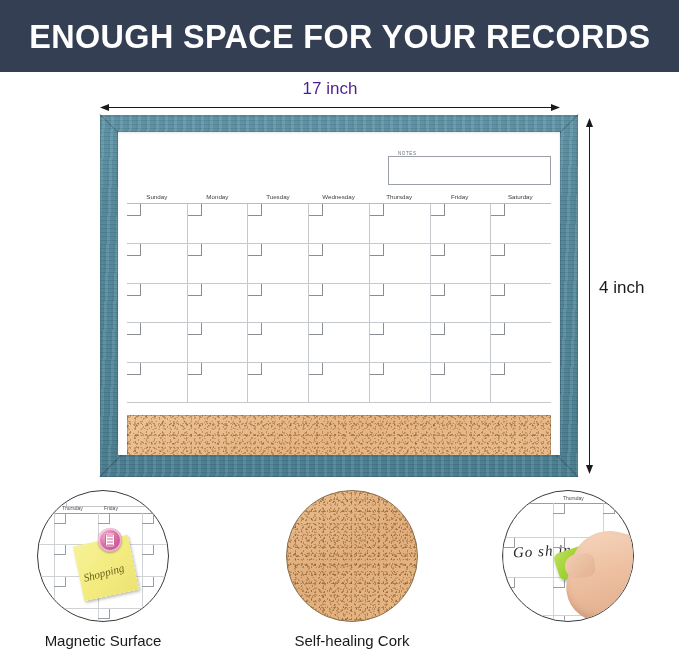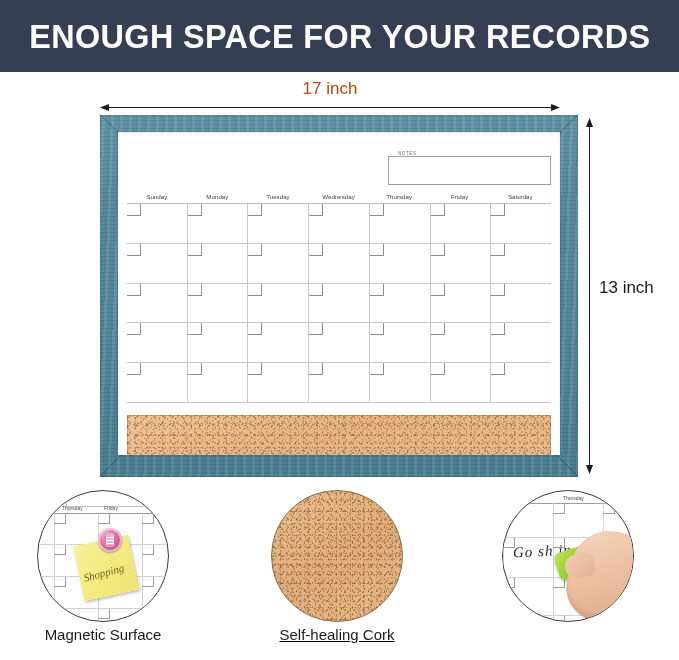--- a/index.html
+++ b/index.html
@@ -27,21 +27,21 @@
     font-family:"Liberation Sans", sans-serif;
     transform:scaleX(0.98);
   }
 
   
   #width-dimension{
     position:absolute;left:100px;top:79px;width:460px;height:30px;
   }
   #width-label{
     position:absolute;left:0;top:0;width:460px;text-align:center;
-    font-size:17px;color:#c2410c;
+    font-size:17px;color:#4c1d95;
   }
   #width-arrow{
     position:absolute;left:0;top:24px;width:460px;height:9px;
   }
   #height-dimension{
     position:absolute;left:585px;top:118px;width:92px;height:356px;
   }
   #height-arrow{
     position:absolute;left:0;top:0;width:9px;height:356px;
   }
@@ -150,31 +150,31 @@
       radial-gradient(circle at 5% 48%, rgba(130,80,35,0.45) 0.6px, transparent 0.9px),
       linear-gradient(160deg,#eec396 0%,#e5b482 45%,#e9bb8c 100%);
     background-size:
       9px 9px, 11px 11px, 8px 8px, 13px 13px, 10px 10px, 12px 12px,
       7px 7px, 6px 6px, 14px 14px, 9px 9px, 11px 11px, 8px 8px, 100% 100%;
   }
 
   
   .callout{position:absolute;width:152px;}
   #callout-1{left:27px;top:490px;}
-  #callout-2{left:261px;top:490px;text-decoration:underline;}
+  #callout-2{left:276px;top:490px;}
   #callout-3{left:492px;top:490px;}
 
   .callout-circle{
     position:relative;width:130px;height:130px;margin:0 auto;
     border-radius:50%;overflow:hidden;
     background:#ffffff;
   }
   .callout-circle.outlined{border:1px solid #3b3b3b;}
   .callout-label{
-    margin-top:4px;text-align:center;
+    margin-top:10px;text-align:center;
     font-size:15px;color:#1a1a1a;
     font-family:"Liberation Sans", sans-serif;
   }
 
   
   .mini-cal{position:absolute;inset:0;}
   .mini-line-h{position:absolute;left:0;right:0;height:1px;background:#cfd2d6;}
   .mini-line-v{position:absolute;top:0;bottom:0;width:1px;background:#cfd2d6;}
   .mini-daylabel{
     position:absolute;font-size:5px;color:#4a4d52;
@@ -290,21 +290,21 @@
     <polygon points="460,4.5 451,1 451,8" fill="#1a1a1a"></polygon>
   </svg>
 </div>
 
 <div id="height-dimension">
   <svg id="height-arrow" viewBox="0 0 9 356" preserveAspectRatio="none">
     <line x1="4.5" y1="6" x2="4.5" y2="350" stroke="#1a1a1a" stroke-width="1"></line>
     <polygon points="4.5,0 1,9 8,9" fill="#1a1a1a"></polygon>
     <polygon points="4.5,356 1,347 8,347" fill="#1a1a1a"></polygon>
   </svg>
-  <div id="height-label">13 inch</div>
+  <div id="height-label">4 inch</div>
 </div>
 
 <div id="board">
   <div class="frame-face"></div>
   <div class="miter tl">
       <i></i>
     </div>
   <div class="miter tr">
       <i></i>
     </div>

